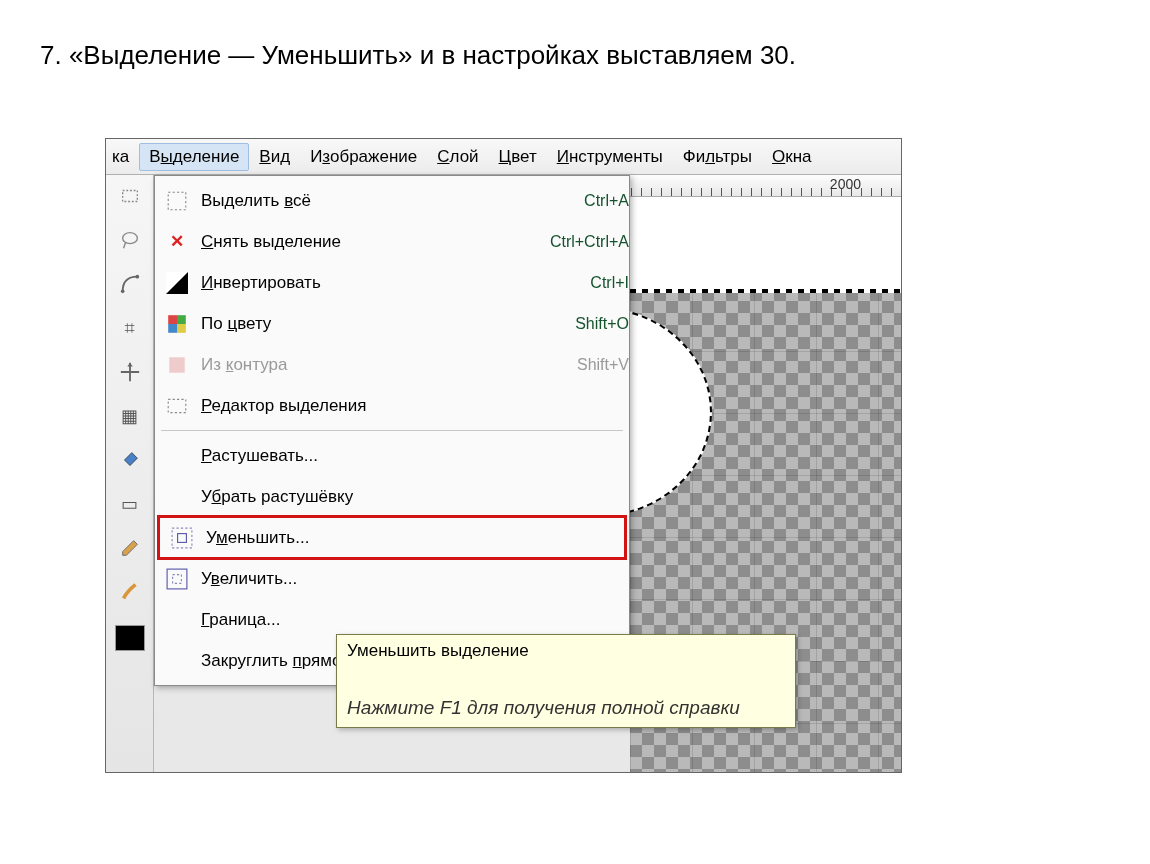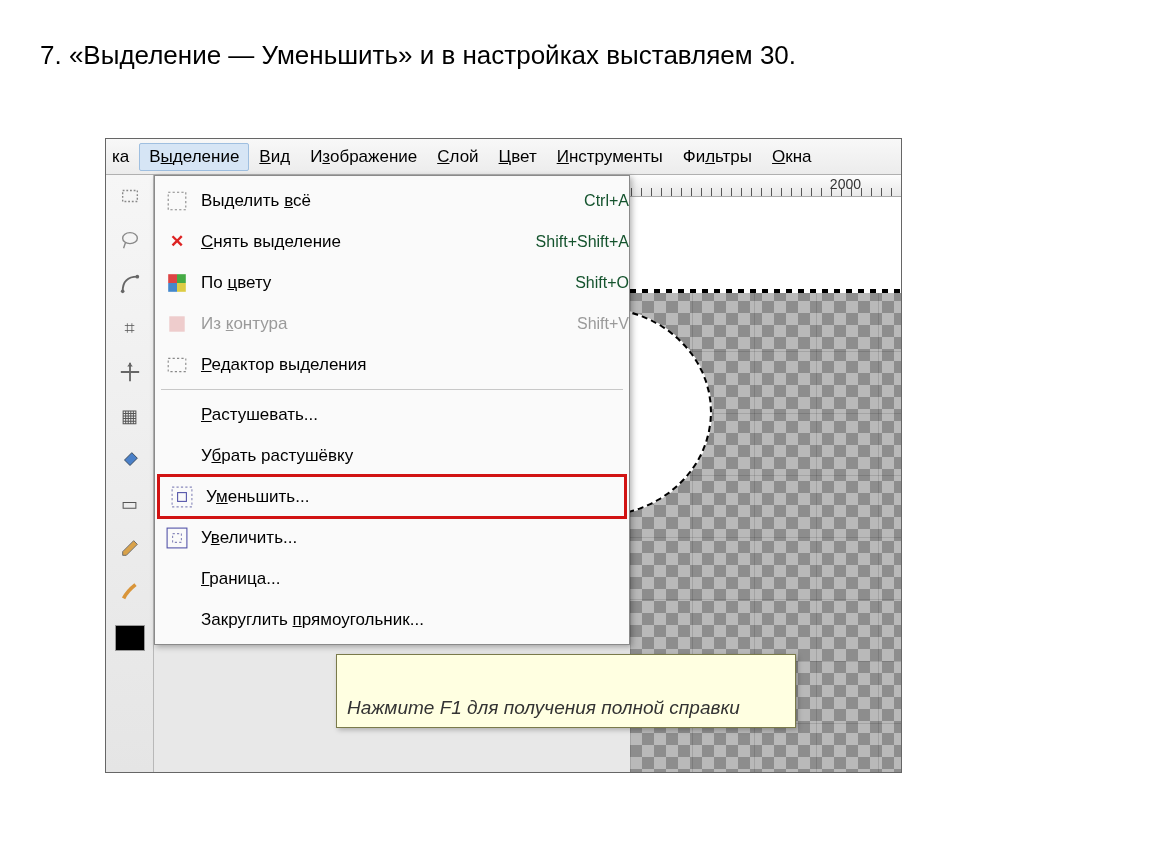--- a/index.html
+++ b/index.html
@@ -320,21 +320,31 @@
           <svg viewBox="0 0 20 20">
             <rect x="2" y="2" width="16" height="16" fill="none" stroke="#888" stroke-dasharray="2 2"></rect>
           </svg>
         </span>
       <span class="lbl">Выделить <u>в</u>сё</span>
       <span class="sc">Ctrl+A</span>
     </div>
     <div class="dd-row">
       <span class="icon" style="color:#d22;font-weight:bold">✕</span>
       <span class="lbl"><u>С</u>нять выделение</span>
-      <span class="sc">Shift+Shift+A</span>
+      <span class="sc">Ctrl+Ctrl+A</span>
+    </div>
+    <div class="dd-row">
+      <span class="icon">
+          <svg viewBox="0 0 20 20">
+            <rect width="20" height="20" fill="#000"></rect>
+            <path d="M0 0 L20 0 L0 20 Z" fill="#fff"></path>
+          </svg>
+        </span>
+      <span class="lbl"><u>И</u>нвертировать</span>
+      <span class="sc">Ctrl+I</span>
     </div>
     <div class="dd-row">
       <span class="icon">
           <svg viewBox="0 0 20 20">
             <rect x="2" y="2" width="8" height="8" fill="#d44"></rect>
             <rect x="10" y="2" width="8" height="8" fill="#4a4"></rect>
             <rect x="2" y="10" width="8" height="8" fill="#48c"></rect>
             <rect x="10" y="10" width="8" height="8" fill="#dc4"></rect>
           </svg>
         </span>
@@ -389,16 +399,17 @@
       <span class="icon"></span>
       <span class="lbl"><u>Г</u>раница...</span>
     </div>
     <div class="dd-row">
       <span class="icon"></span>
       <span class="lbl">Закруглить <u>п</u>рямоугольник...</span>
     </div>
   </div>
 
   <div class="tooltip">
+    <div class="tt-title">Уменьшить выделение</div>
     <div class="tt-body">Нажмите F1 для получения полной справки</div>
   </div>
 
 </div>
 
 </body></html>

